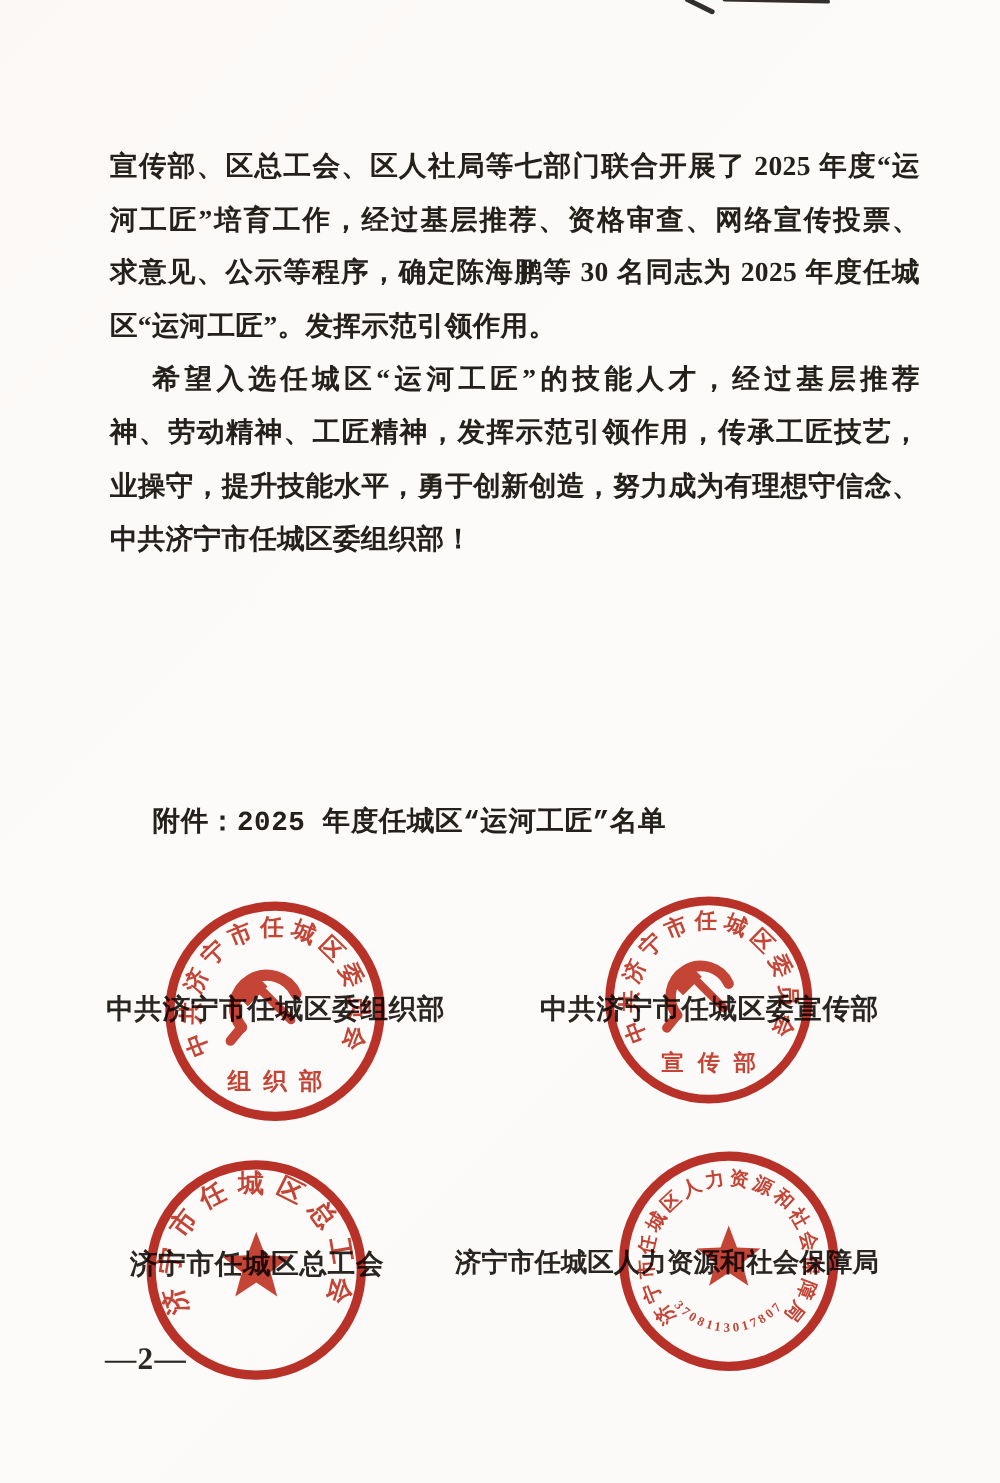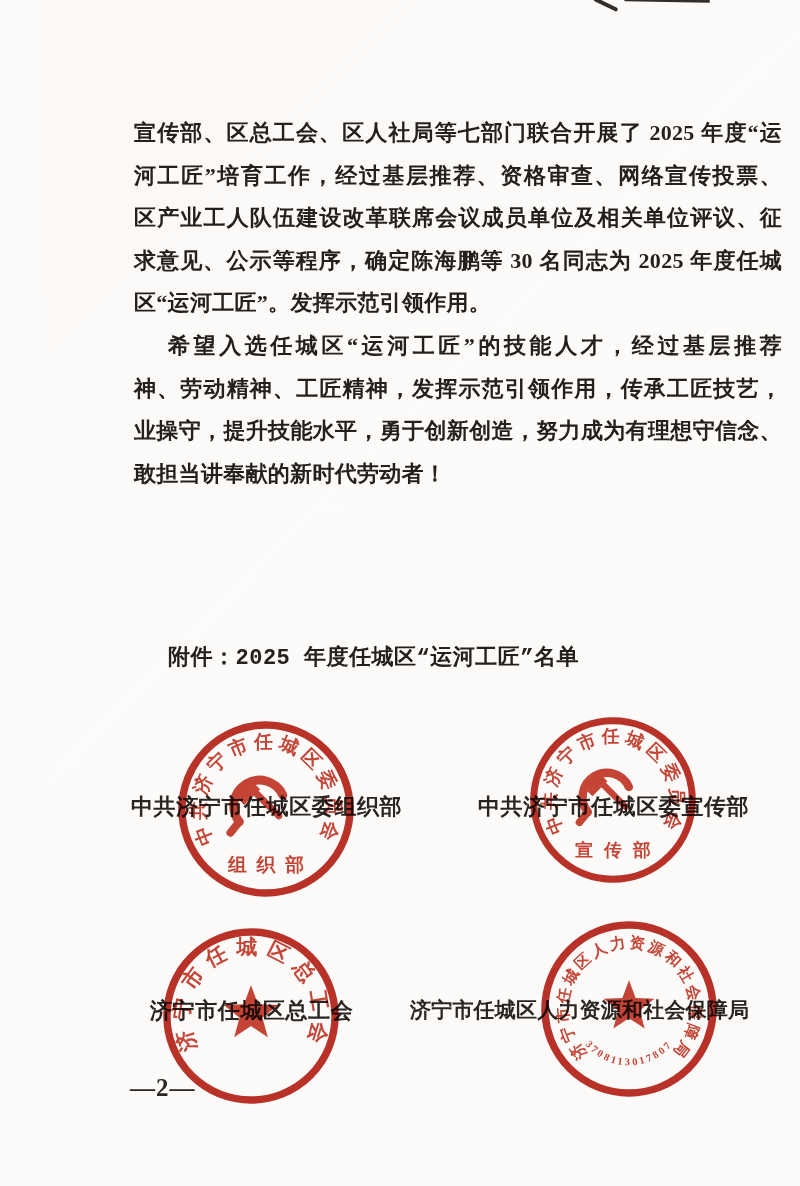--- a/index.html
+++ b/index.html
@@ -10,21 +10,20 @@
   }
   html,body{margin:0;padding:0;}
   body{
     width:800px;height:1186px;overflow:hidden;position:relative;
     background:var(--paper);
     font-family:"Liberation Serif","DejaVu Serif",serif;
   }
   .page{
     position:absolute;inset:0;
     background:linear-gradient(135deg,#fbf8f6 0%,#fcfbf9 40%,#fbfaf8 100%);
-    margin-left:46px;
   }
   .artifact{position:absolute;background:#332e2a;border-radius:2px;}
   .artifact.a1{left:549px;top:-3px;width:26px;height:4px;transform:rotate(26deg);transform-origin:left top;}
   .artifact.a2{left:578px;top:-1px;width:86px;height:3px;transform:rotate(1.2deg);}
   #body-text{
     position:absolute;left:88px;top:112px;width:648px;
     font-size:22px;color:var(--ink);font-weight:600;
   }
   .bline{
     height:42.6px;line-height:42.6px;white-space:nowrap;
@@ -61,27 +60,26 @@
 <body>
 
 <div class="page">
 
   <div class="artifact a1"></div>
   <div class="artifact a2"></div>
 
   <div id="body-text">
       <div class="bline">宣传部、区总工会、区人社局等七部门联合开展了 2025 年度“运</div>
       <div class="bline">河工匠”培育工作，经过基层推荐、资格审查、网络宣传投票、</div>
-      <div class="bline">区产业工人队伍建设改革联席会议成员单位及相关单位评议、征</div>
       <div class="bline">求意见、公示等程序，确定陈海鹏等 30 名同志为 2025 年度任城</div>
       <div class="bline endline">区“运河工匠”。发挥示范引领作用。</div>
       <div class="bline indent">希望入选任城区“运河工匠”的技能人才，经过基层推荐</div>
       <div class="bline">神、劳动精神、工匠精神，发挥示范引领作用，传承工匠技艺，</div>
       <div class="bline">业操守，提升技能水平，勇于创新创造，努力成为有理想守信念、</div>
-      <div class="bline endline">敢担当讲奉献的新时代劳动者！</div>
+      <div class="bline endline">中共济宁市任城区委组织部！</div>
     </div>
 
   <div class="attachment">附件：2025 年度任城区“运河工匠”名单</div>
 
   <div class="sig sig1">中共济宁市任城区委组织部</div>
   <div class="sig sig2">中共济宁市任城区委宣传部</div>
   <div class="sig sig3">济宁市任城区总工会</div>
   <div class="sig sig4">济宁市任城区人力资源和社会保障局</div>
 
   <div class="seal-box" id="seal0" style="left:131px;top:720px;width:178px;height:178px;">

